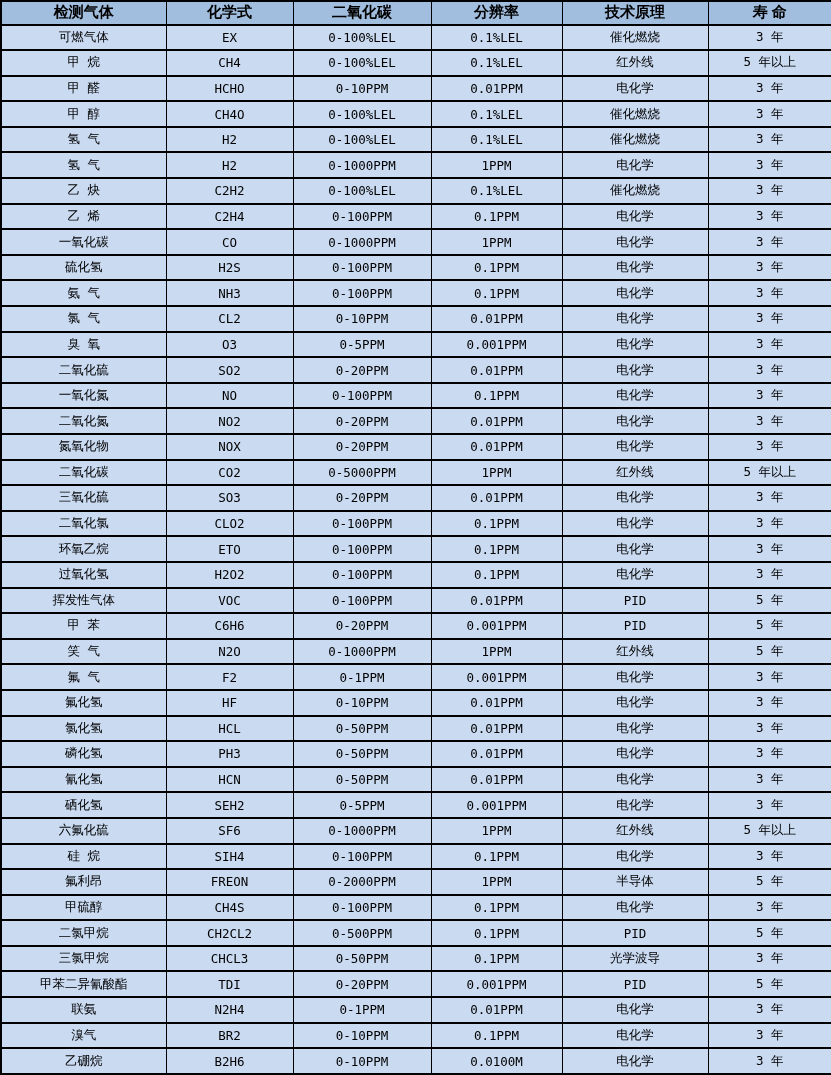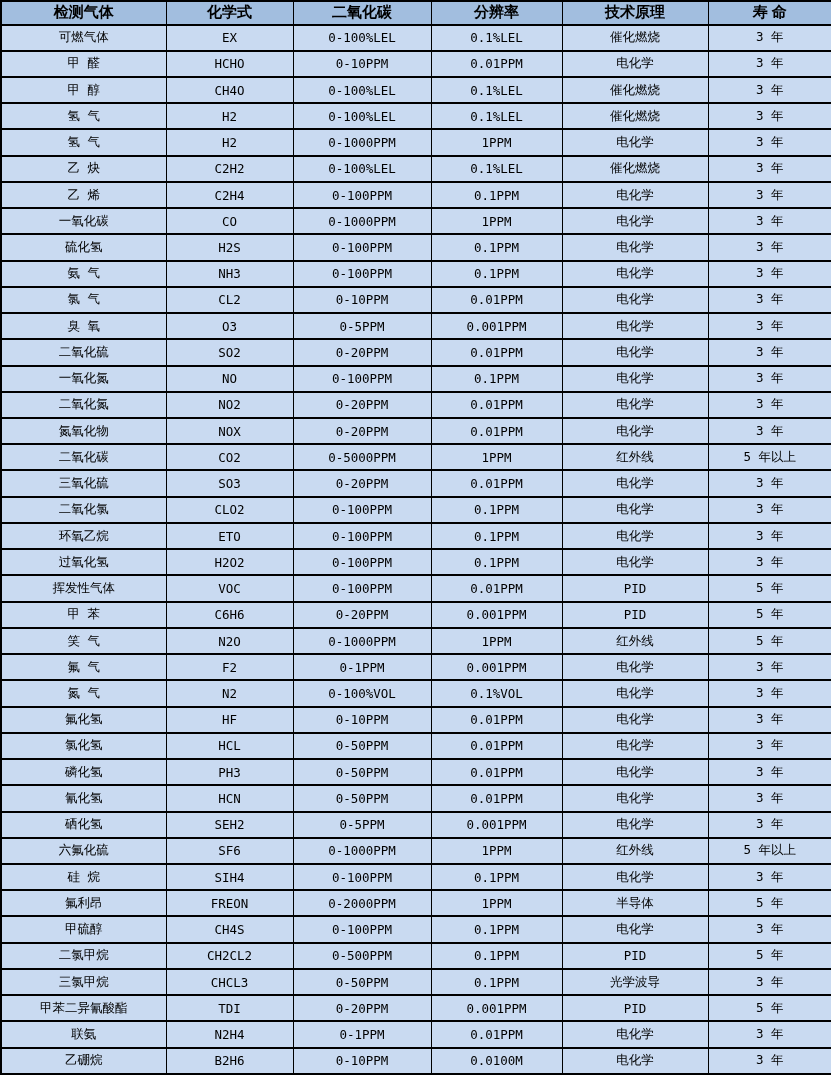--- a/index.html
+++ b/index.html
@@ -69,20 +69,28 @@
   <tbody>
       <tr>
         <td>可燃气体</td>
         <td>EX</td>
         <td>0-100%LEL</td>
         <td>0.1%LEL</td>
         <td>催化燃烧</td>
         <td>3 年</td>
       </tr>
       <tr>
+        <td>甲 烷</td>
+        <td>CH4</td>
+        <td>0-100%LEL</td>
+        <td>0.1%LEL</td>
+        <td>红外线</td>
+        <td>5 年以上</td>
+      </tr>
+      <tr>
         <td>甲 醛</td>
         <td>HCHO</td>
         <td>0-10PPM</td>
         <td>0.01PPM</td>
         <td>电化学</td>
         <td>3 年</td>
       </tr>
       <tr>
         <td>甲 醇</td>
         <td>CH4O</td>
@@ -261,28 +269,20 @@
       </tr>
       <tr>
         <td>氟 气</td>
         <td>F2</td>
         <td>0-1PPM</td>
         <td>0.001PPM</td>
         <td>电化学</td>
         <td>3 年</td>
       </tr>
       <tr>
-        <td>氮 气</td>
-        <td>N2</td>
-        <td>0-100%VOL</td>
-        <td>0.1%VOL</td>
-        <td>电化学</td>
-        <td>3 年</td>
-      </tr>
-      <tr>
         <td>氟化氢</td>
         <td>HF</td>
         <td>0-10PPM</td>
         <td>0.01PPM</td>
         <td>电化学</td>
         <td>3 年</td>
       </tr>
       <tr>
         <td>氯化氢</td>
         <td>HCL</td>
@@ -373,20 +373,28 @@
       </tr>
       <tr>
         <td>联氨</td>
         <td>N2H4</td>
         <td>0-1PPM</td>
         <td>0.01PPM</td>
         <td>电化学</td>
         <td>3 年</td>
       </tr>
       <tr>
+        <td>溴气</td>
+        <td>BR2</td>
+        <td>0-10PPM</td>
+        <td>0.1PPM</td>
+        <td>电化学</td>
+        <td>3 年</td>
+      </tr>
+      <tr>
         <td>乙硼烷</td>
         <td>B2H6</td>
         <td>0-10PPM</td>
         <td>0.0100M</td>
         <td>电化学</td>
         <td>3 年</td>
       </tr>
     </tbody>
 </table>
 

